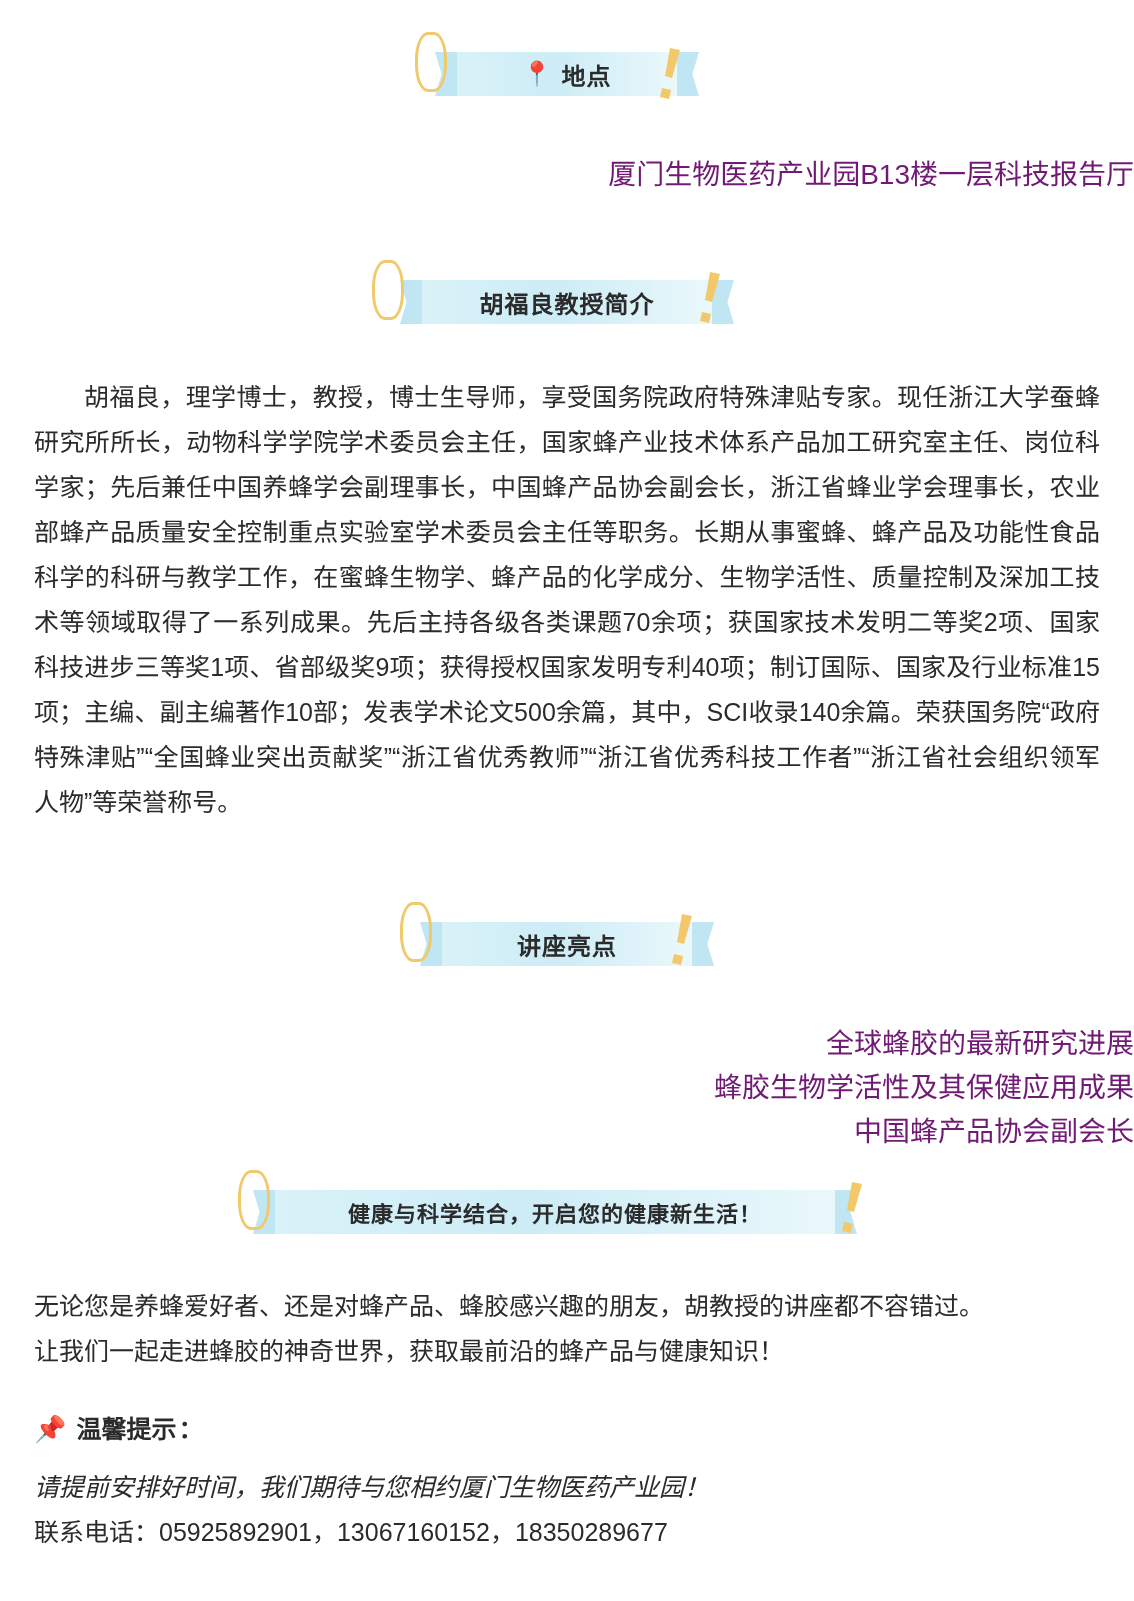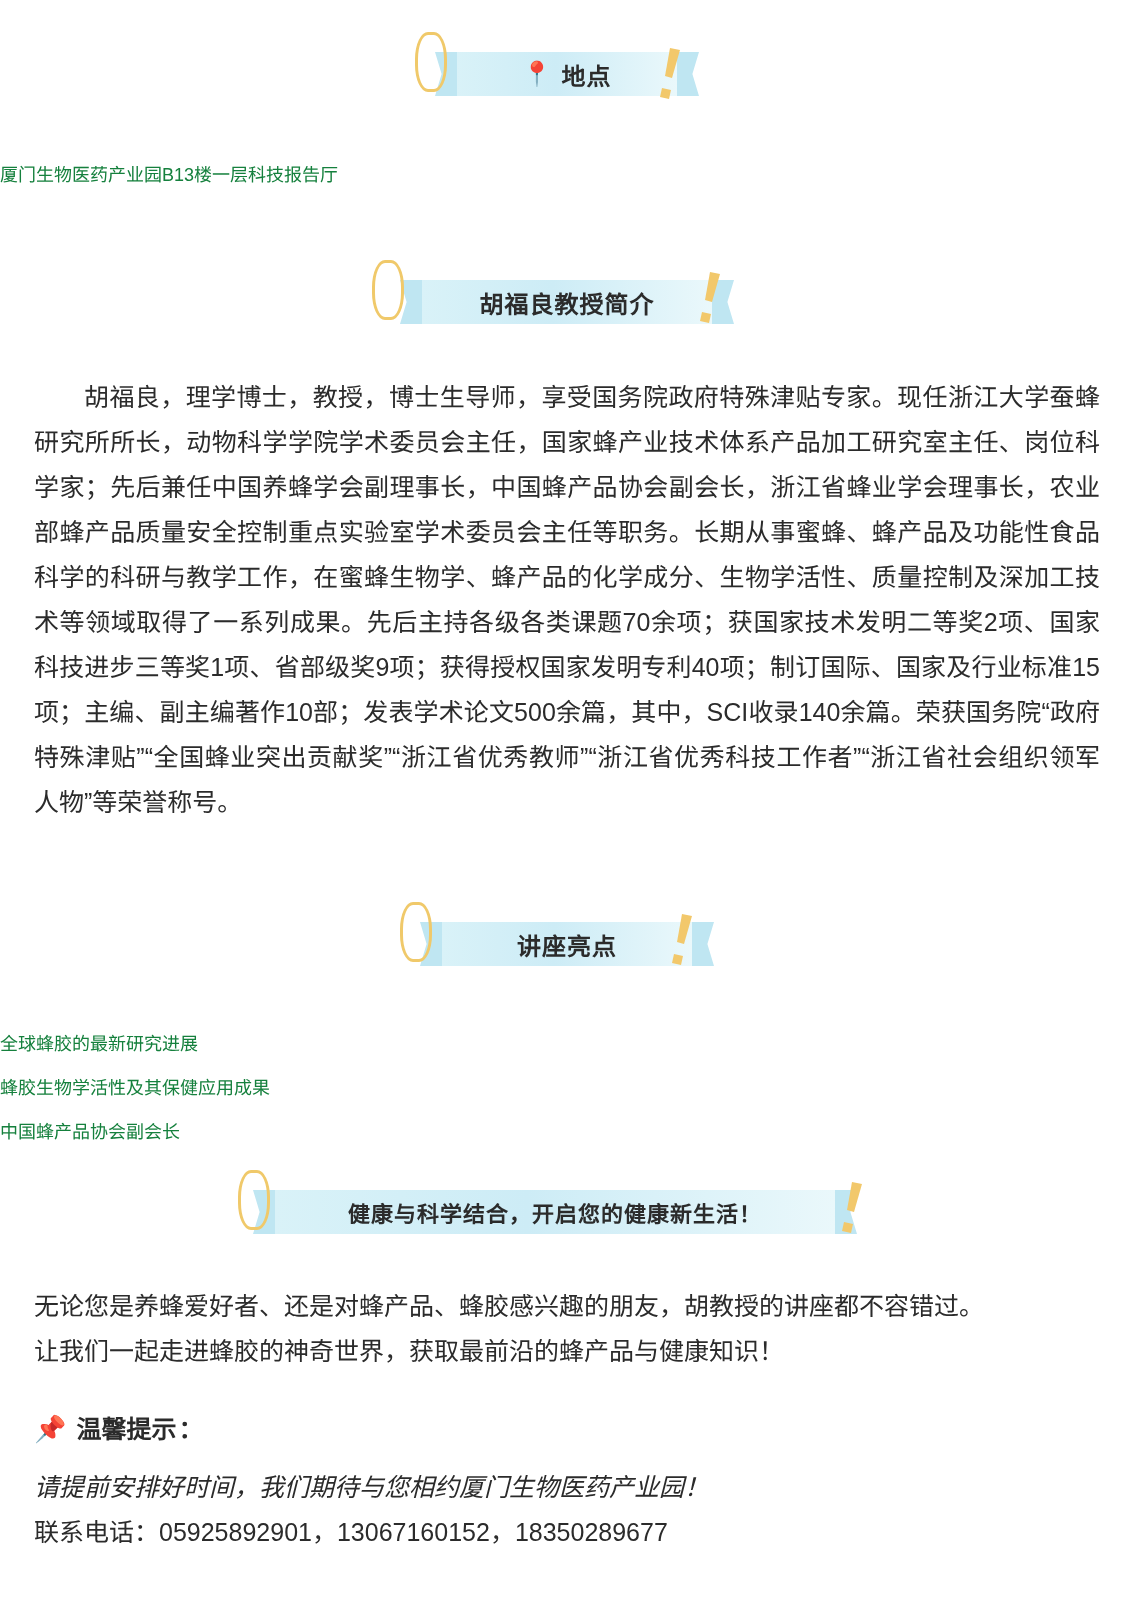--- a/index.html
+++ b/index.html
@@ -77,24 +77,24 @@
   
   .excl {
     position: absolute;
     z-index: 3;
     width: 60px;
     height: 60px;
   }
 
   
   .center-text {
-    text-align: left;
-    font-size: 18px;
+    text-align: right;
+    font-size: 28px;
     line-height: 40px;
-    color: #15803d;
+    color: #701a75;
   }
   .body-text {
     font-size: 25px;
     line-height: 45px;
     color: #2b2b2b;
     text-align: justify;
   }
   .indent {
     text-indent: 2em;
   }

